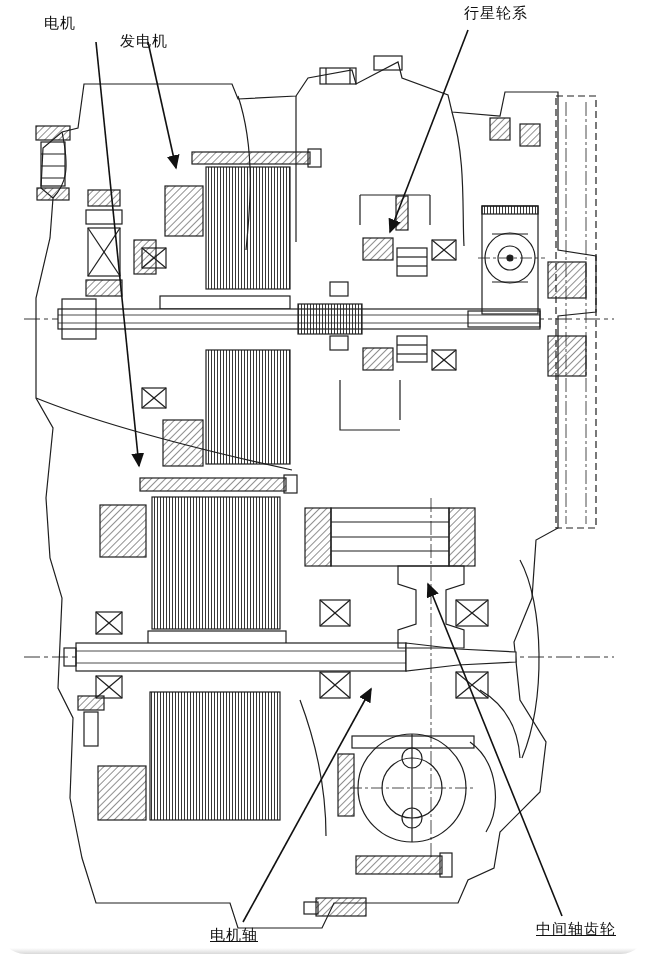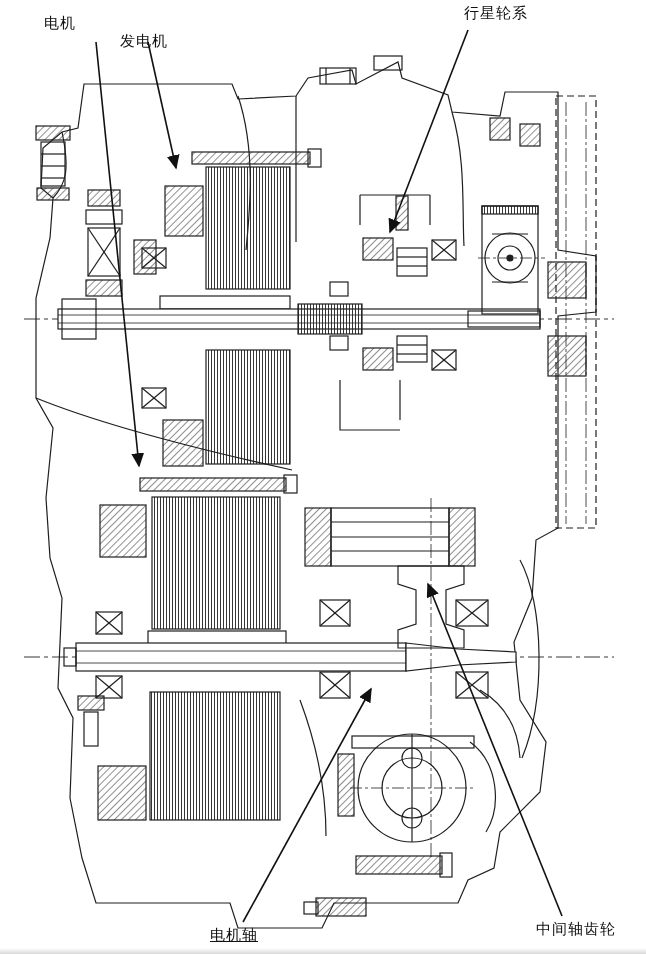--- a/index.html
+++ b/index.html
@@ -2,20 +2,21 @@
 <html><head>
 <meta charset="utf-8">
 <style>
   html,body{margin:0;padding:0;background:#ffffff;}
   .figure{
     position:relative;
     width:646px;height:954px;
     background:#ffffff;
     font-family:"Liberation Sans","DejaVu Sans",sans-serif;
     overflow:hidden;
+    border-radius:25px;
   }
   .drawing{position:absolute;left:0;top:0;}
   .label{
     position:absolute;
     font-size:15px;
     color:#111111;
     white-space:nowrap;
     letter-spacing:1px;
   }
   .edge-shadow{
@@ -226,16 +227,16 @@
       <line x1="468" y1="30" x2="390" y2="232" marker-end="url(#arrowhead)"></line>
       <line x1="243" y1="922" x2="371" y2="689" marker-end="url(#arrowhead)"></line>
       <line x1="562" y1="916" x2="428" y2="584" marker-end="url(#arrowhead)"></line>
     </g>
   </svg>
 
   <div class="label" style="left:44px;  top:14px;">电机</div>
   <div class="label" style="left:120px; top:32px;">发电机</div>
   <div class="label" style="left:464px; top:4px;">行星轮系</div>
   <div class="label" style="left:210px; top:926px;text-decoration:underline;">电机轴</div>
-  <div class="label" style="left:536px; top:920px;">中间轴齿轮</div>
+  <div class="label" style="left:536px; top:920px;text-decoration:underline;">中间轴齿轮</div>
 
   <div class="edge-shadow"></div>
 </div>
 
 </body></html>

